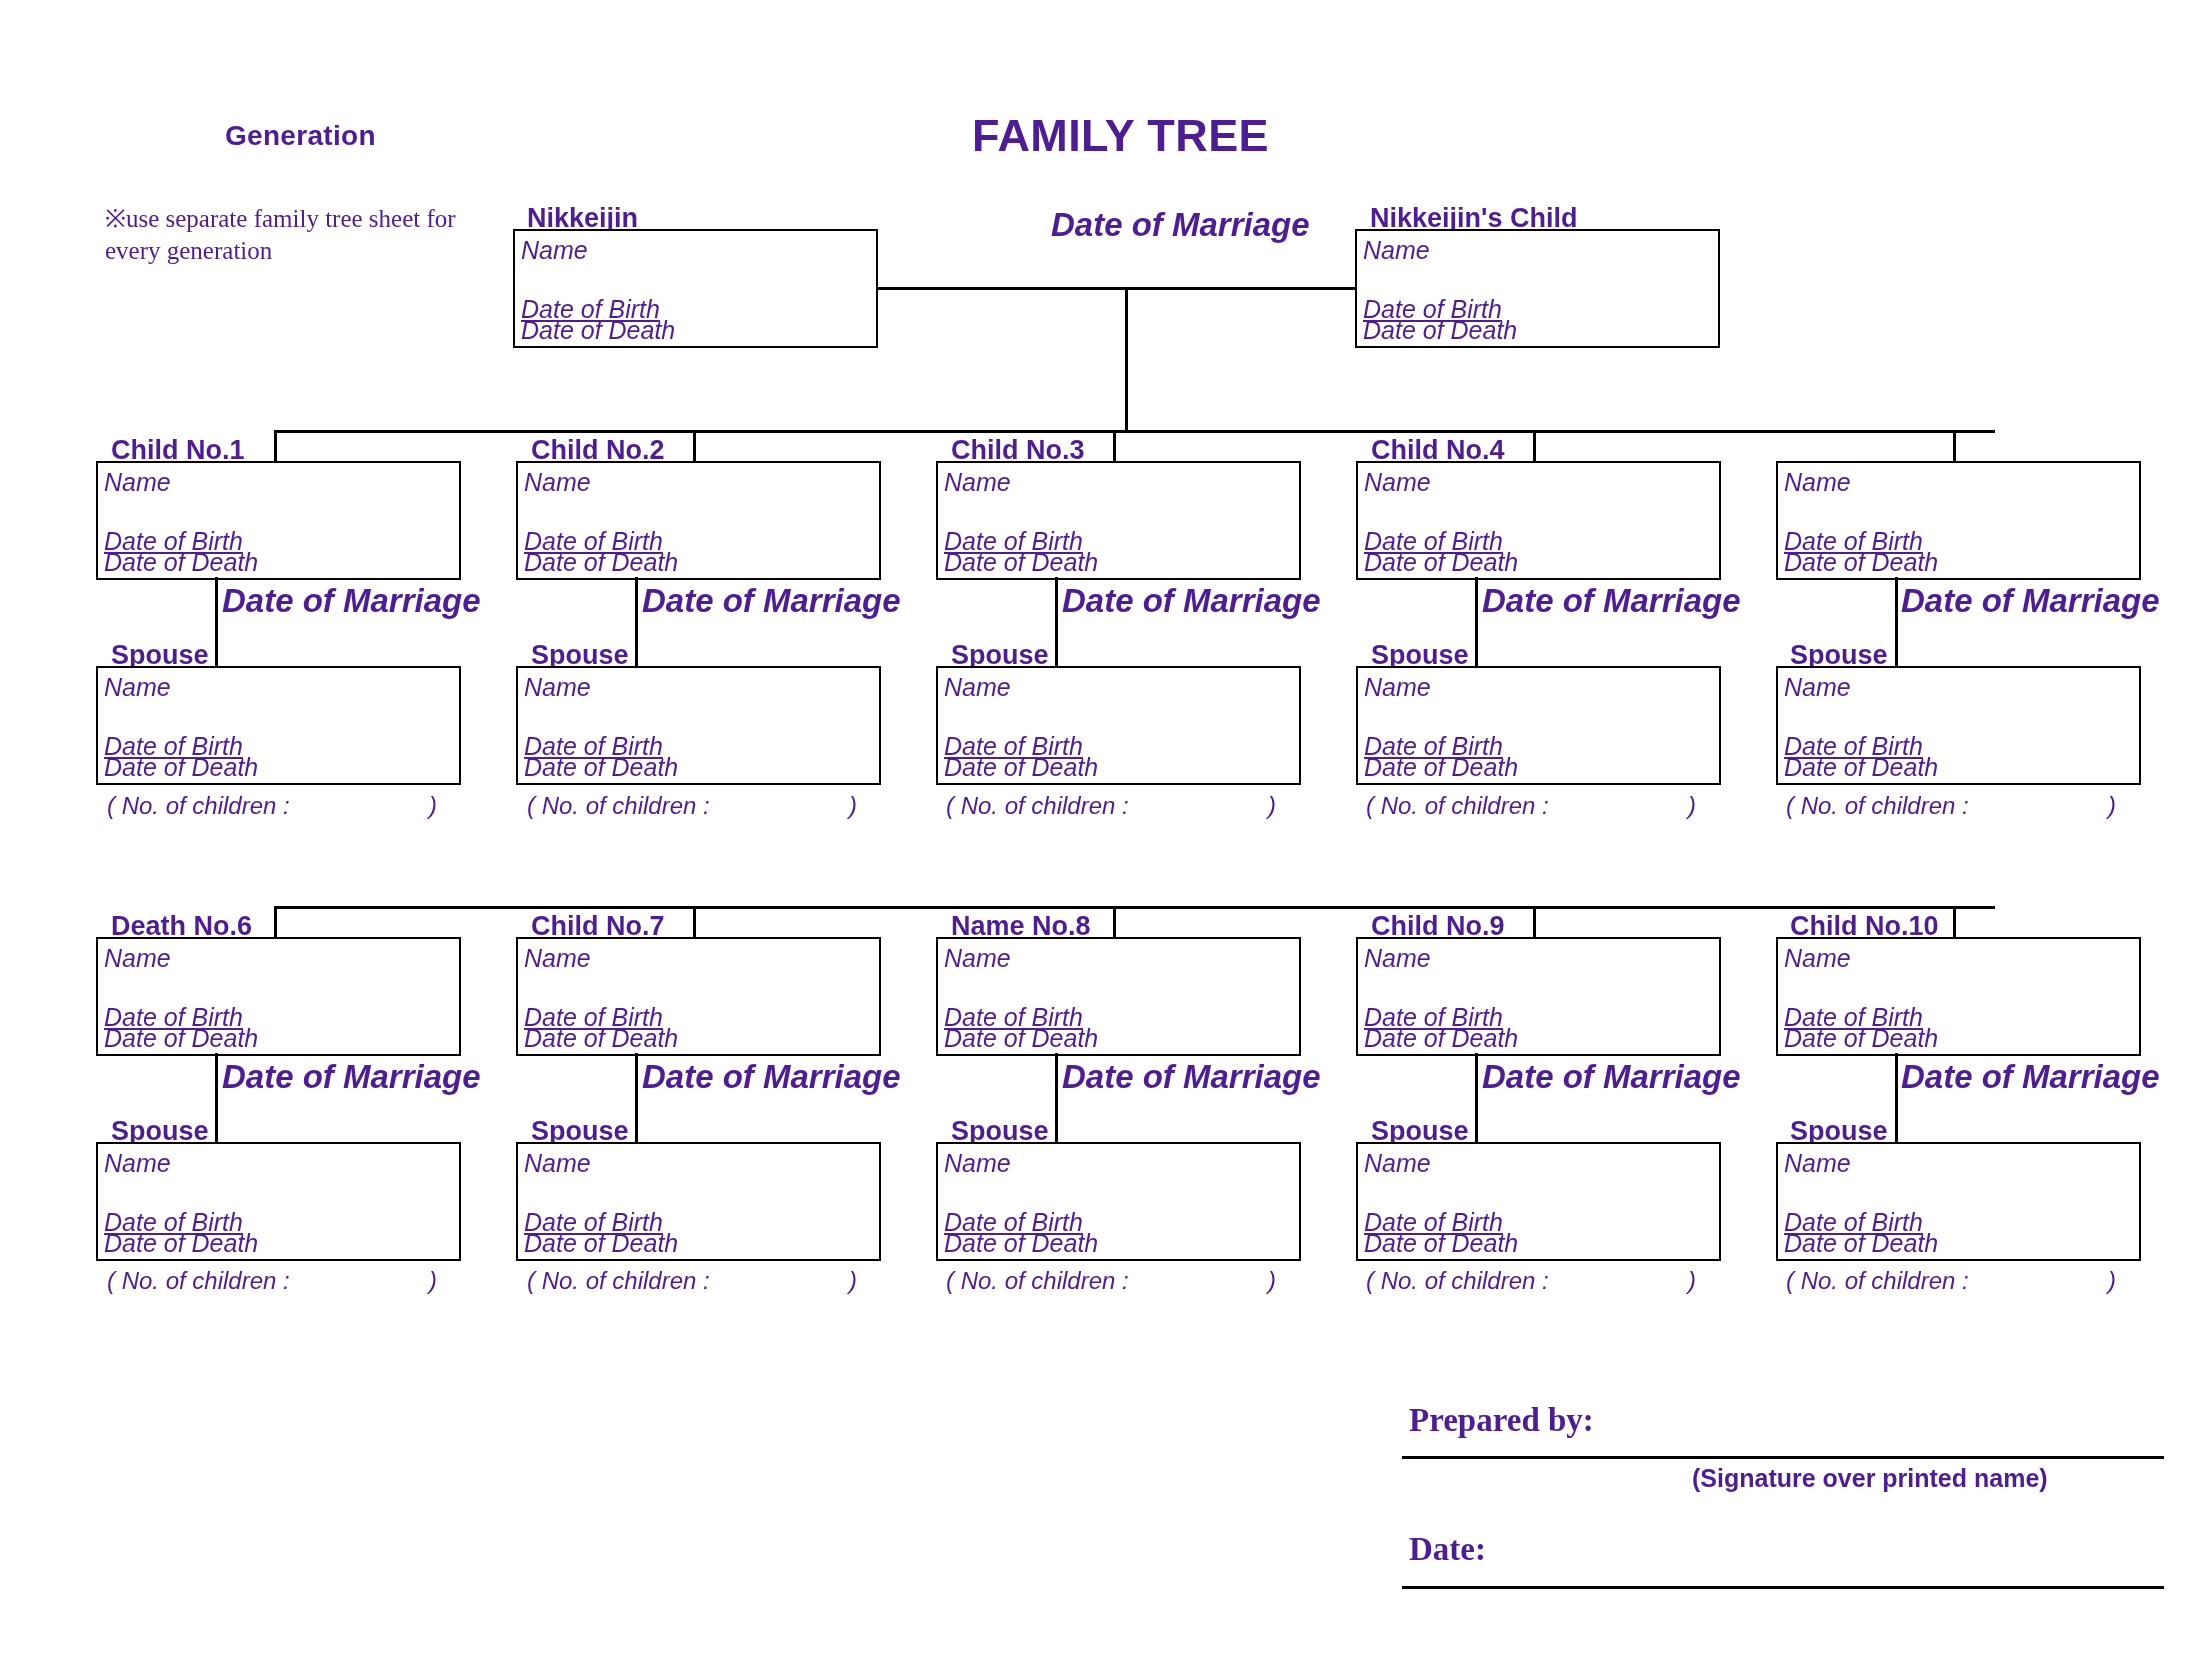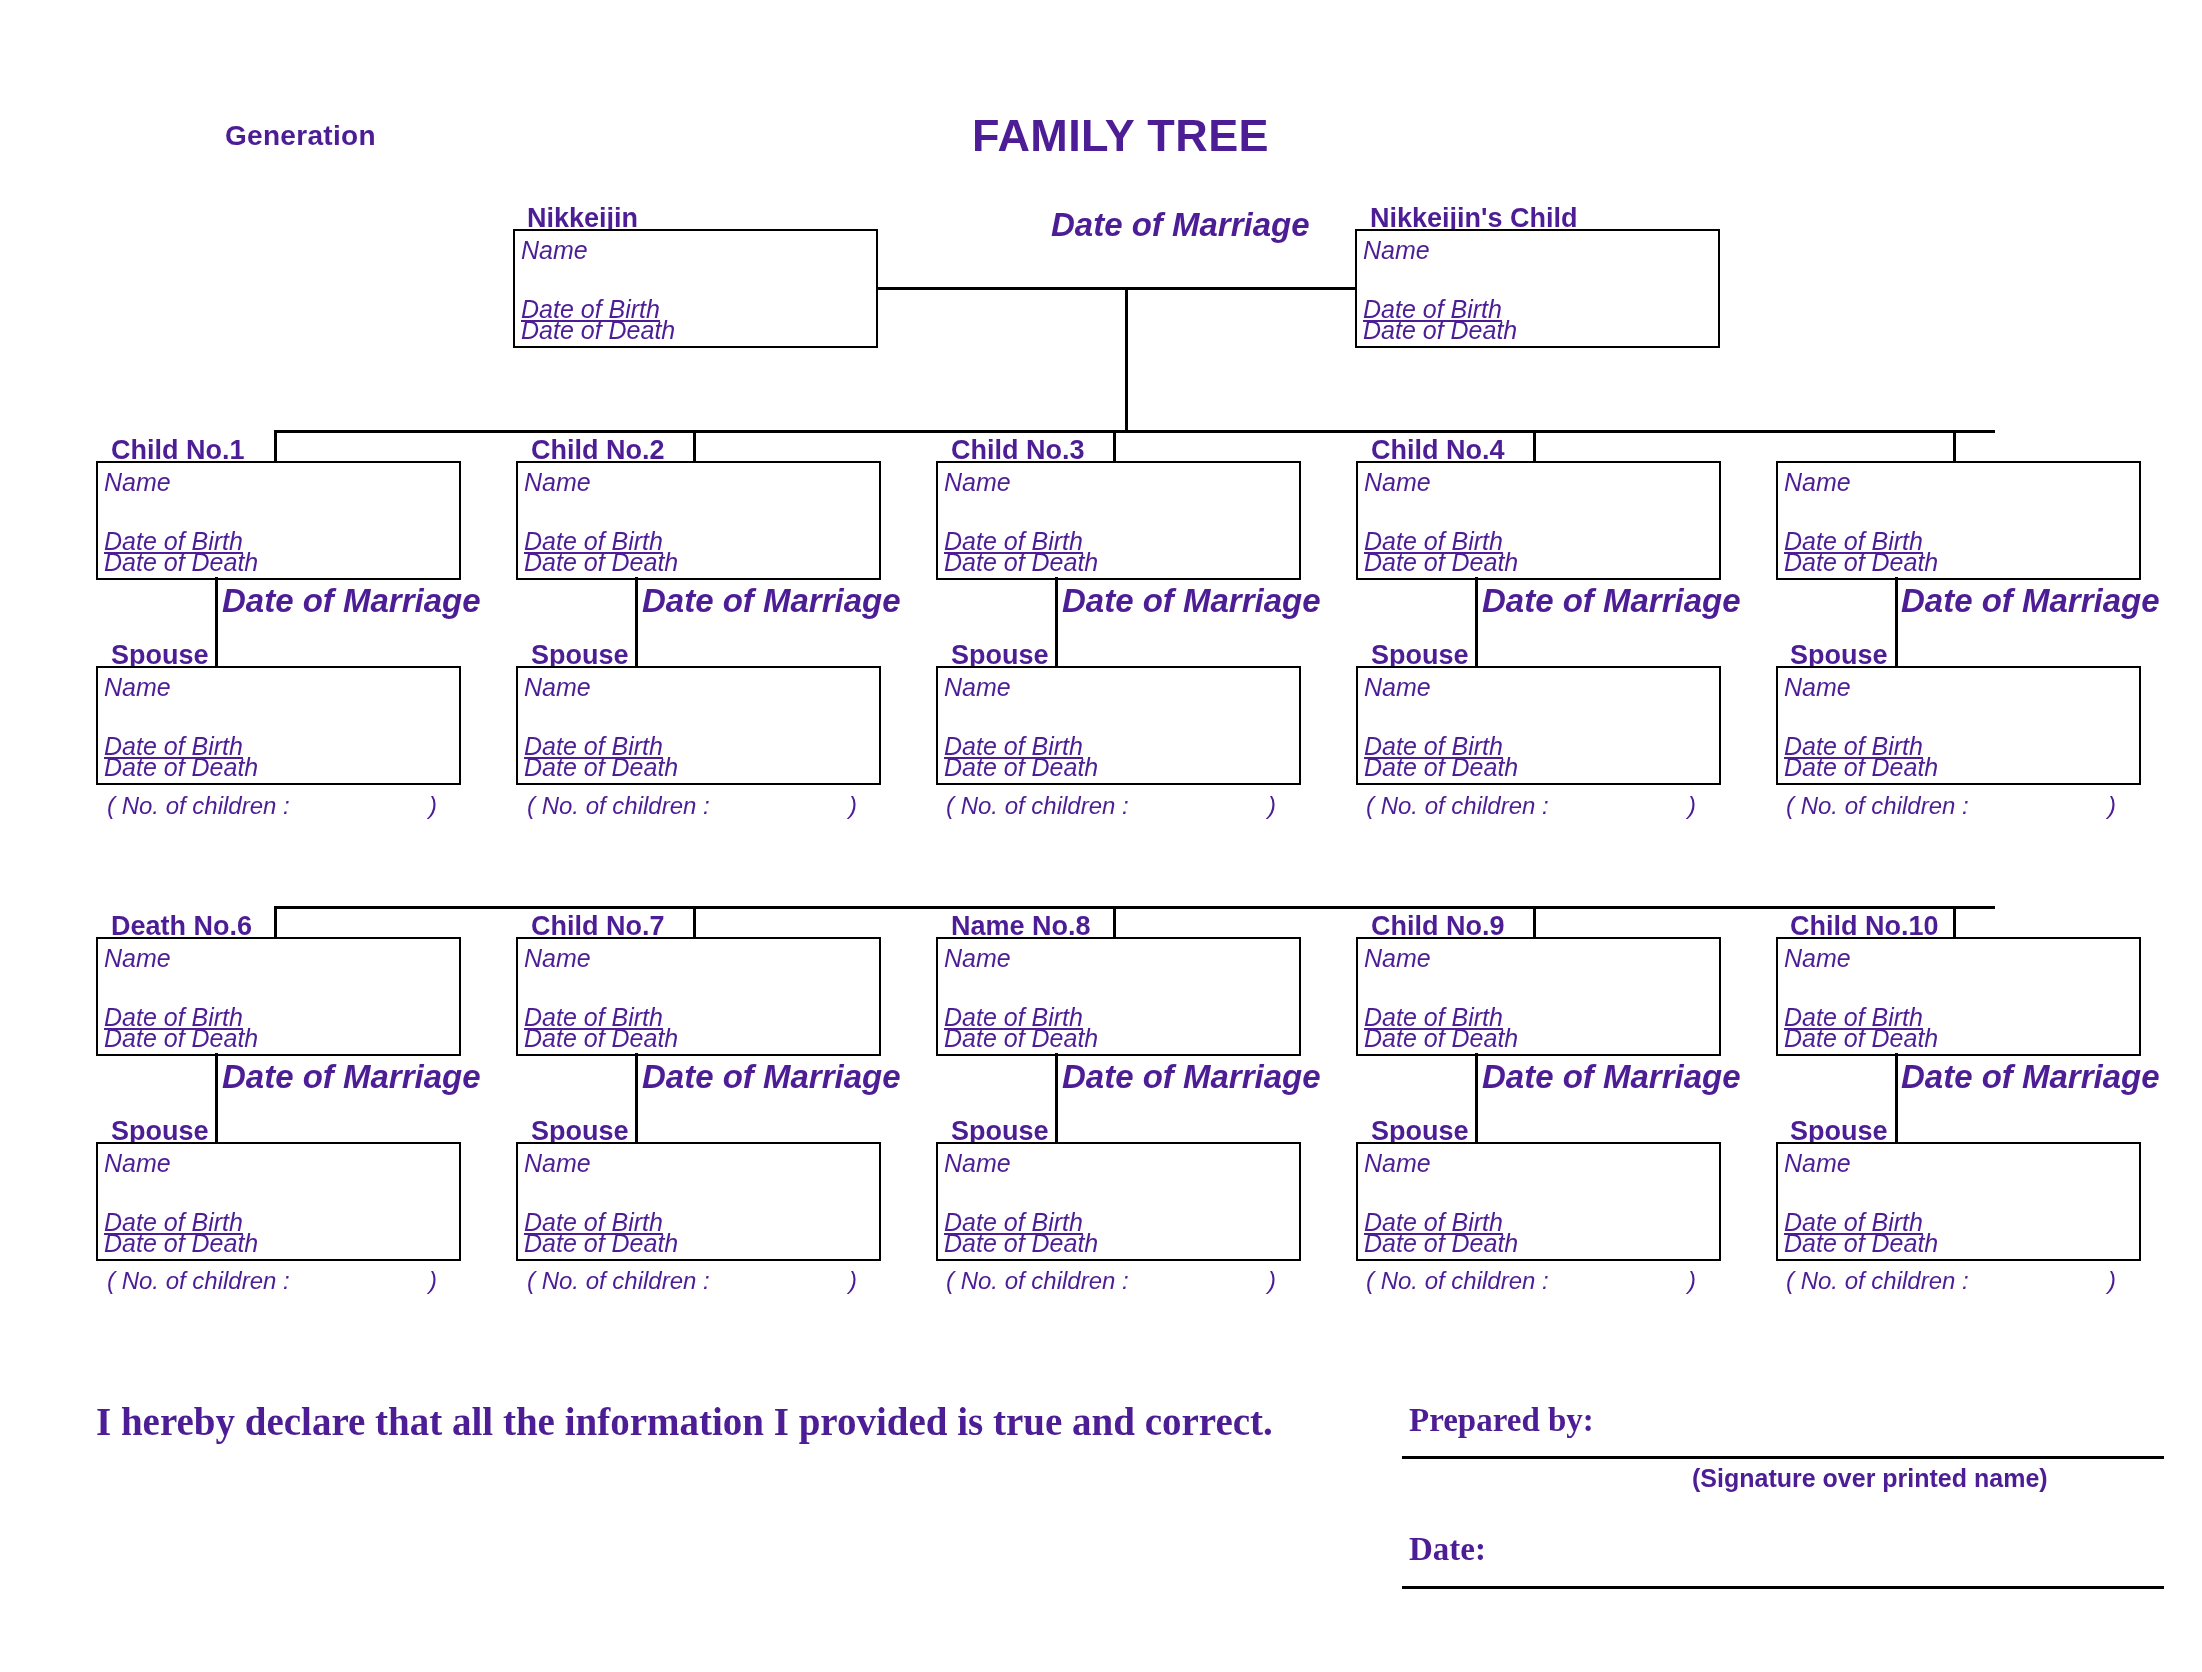--- a/index.html
+++ b/index.html
@@ -144,20 +144,21 @@
 </style>
 </head>
 <body>
 
 <div id="page">
 
   <div class="abs sans-bold" id="generation-label">Generation</div>
 
   <div class="abs sans-bold" id="doc-title">FAMILY TREE</div>
 
+  <div class="abs serif" id="note-text">※use separate family tree sheet for every generation</div>
 
   <div class="abs sans-bold box-caption" style="left:527px; top:203px;">Nikkeijin</div>
 
   <div class="abs person-box" style="left:513px; top:229px; width:365px; height:119px;">
     <span class="fld fld-name sans-ital">Name</span>
     <span class="fld fld-dob sans-ital">Date of Birth</span>
     <span class="fld fld-dod sans-ital">Date of Death</span>
   </div>
 
   <div class="abs sans-ital dom-label" style="left:1051px; top:206px;">Date of Marriage</div>
@@ -334,21 +335,20 @@
       <div class="abs sans-ital dom-label" style="left: 1901px; top: 1058px;">Date of Marriage</div>
       <div class="abs sans-bold box-caption" style="left: 1790px; top: 1116px;">Spouse</div>
       <div class="abs person-box" style="left: 1776px; top: 1142px; width: 365px; height: 119px;">
         <span class="fld fld-name sans-ital">Name</span>
         <span class="fld fld-dob sans-ital">Date of Birth</span>
         <span class="fld fld-dod sans-ital">Date of Death</span>
       </div>
       <div class="children-count sans-ital" style="left: 1786px; top: 1267px; width: 354px;"><span>( No. of children :</span><span class="paren-close" style="left: 322px; top: 0px;">)</span></div>
     </div>
 
-  <div class="abs serif-bold" id="declaration">I hereby declare that all the information I provided is true and correct.</div>
 
   <div class="abs serif-bold" id="prepared-label">Prepared by:</div>
   <div class="abs" id="prepared-rule"></div>
   <div class="abs sans-bold" id="signature-hint">(Signature over printed name)</div>
 
   <div class="abs serif-bold" id="date-label">Date:</div>
   <div class="abs" id="date-rule"></div>
 
 </div>
 

